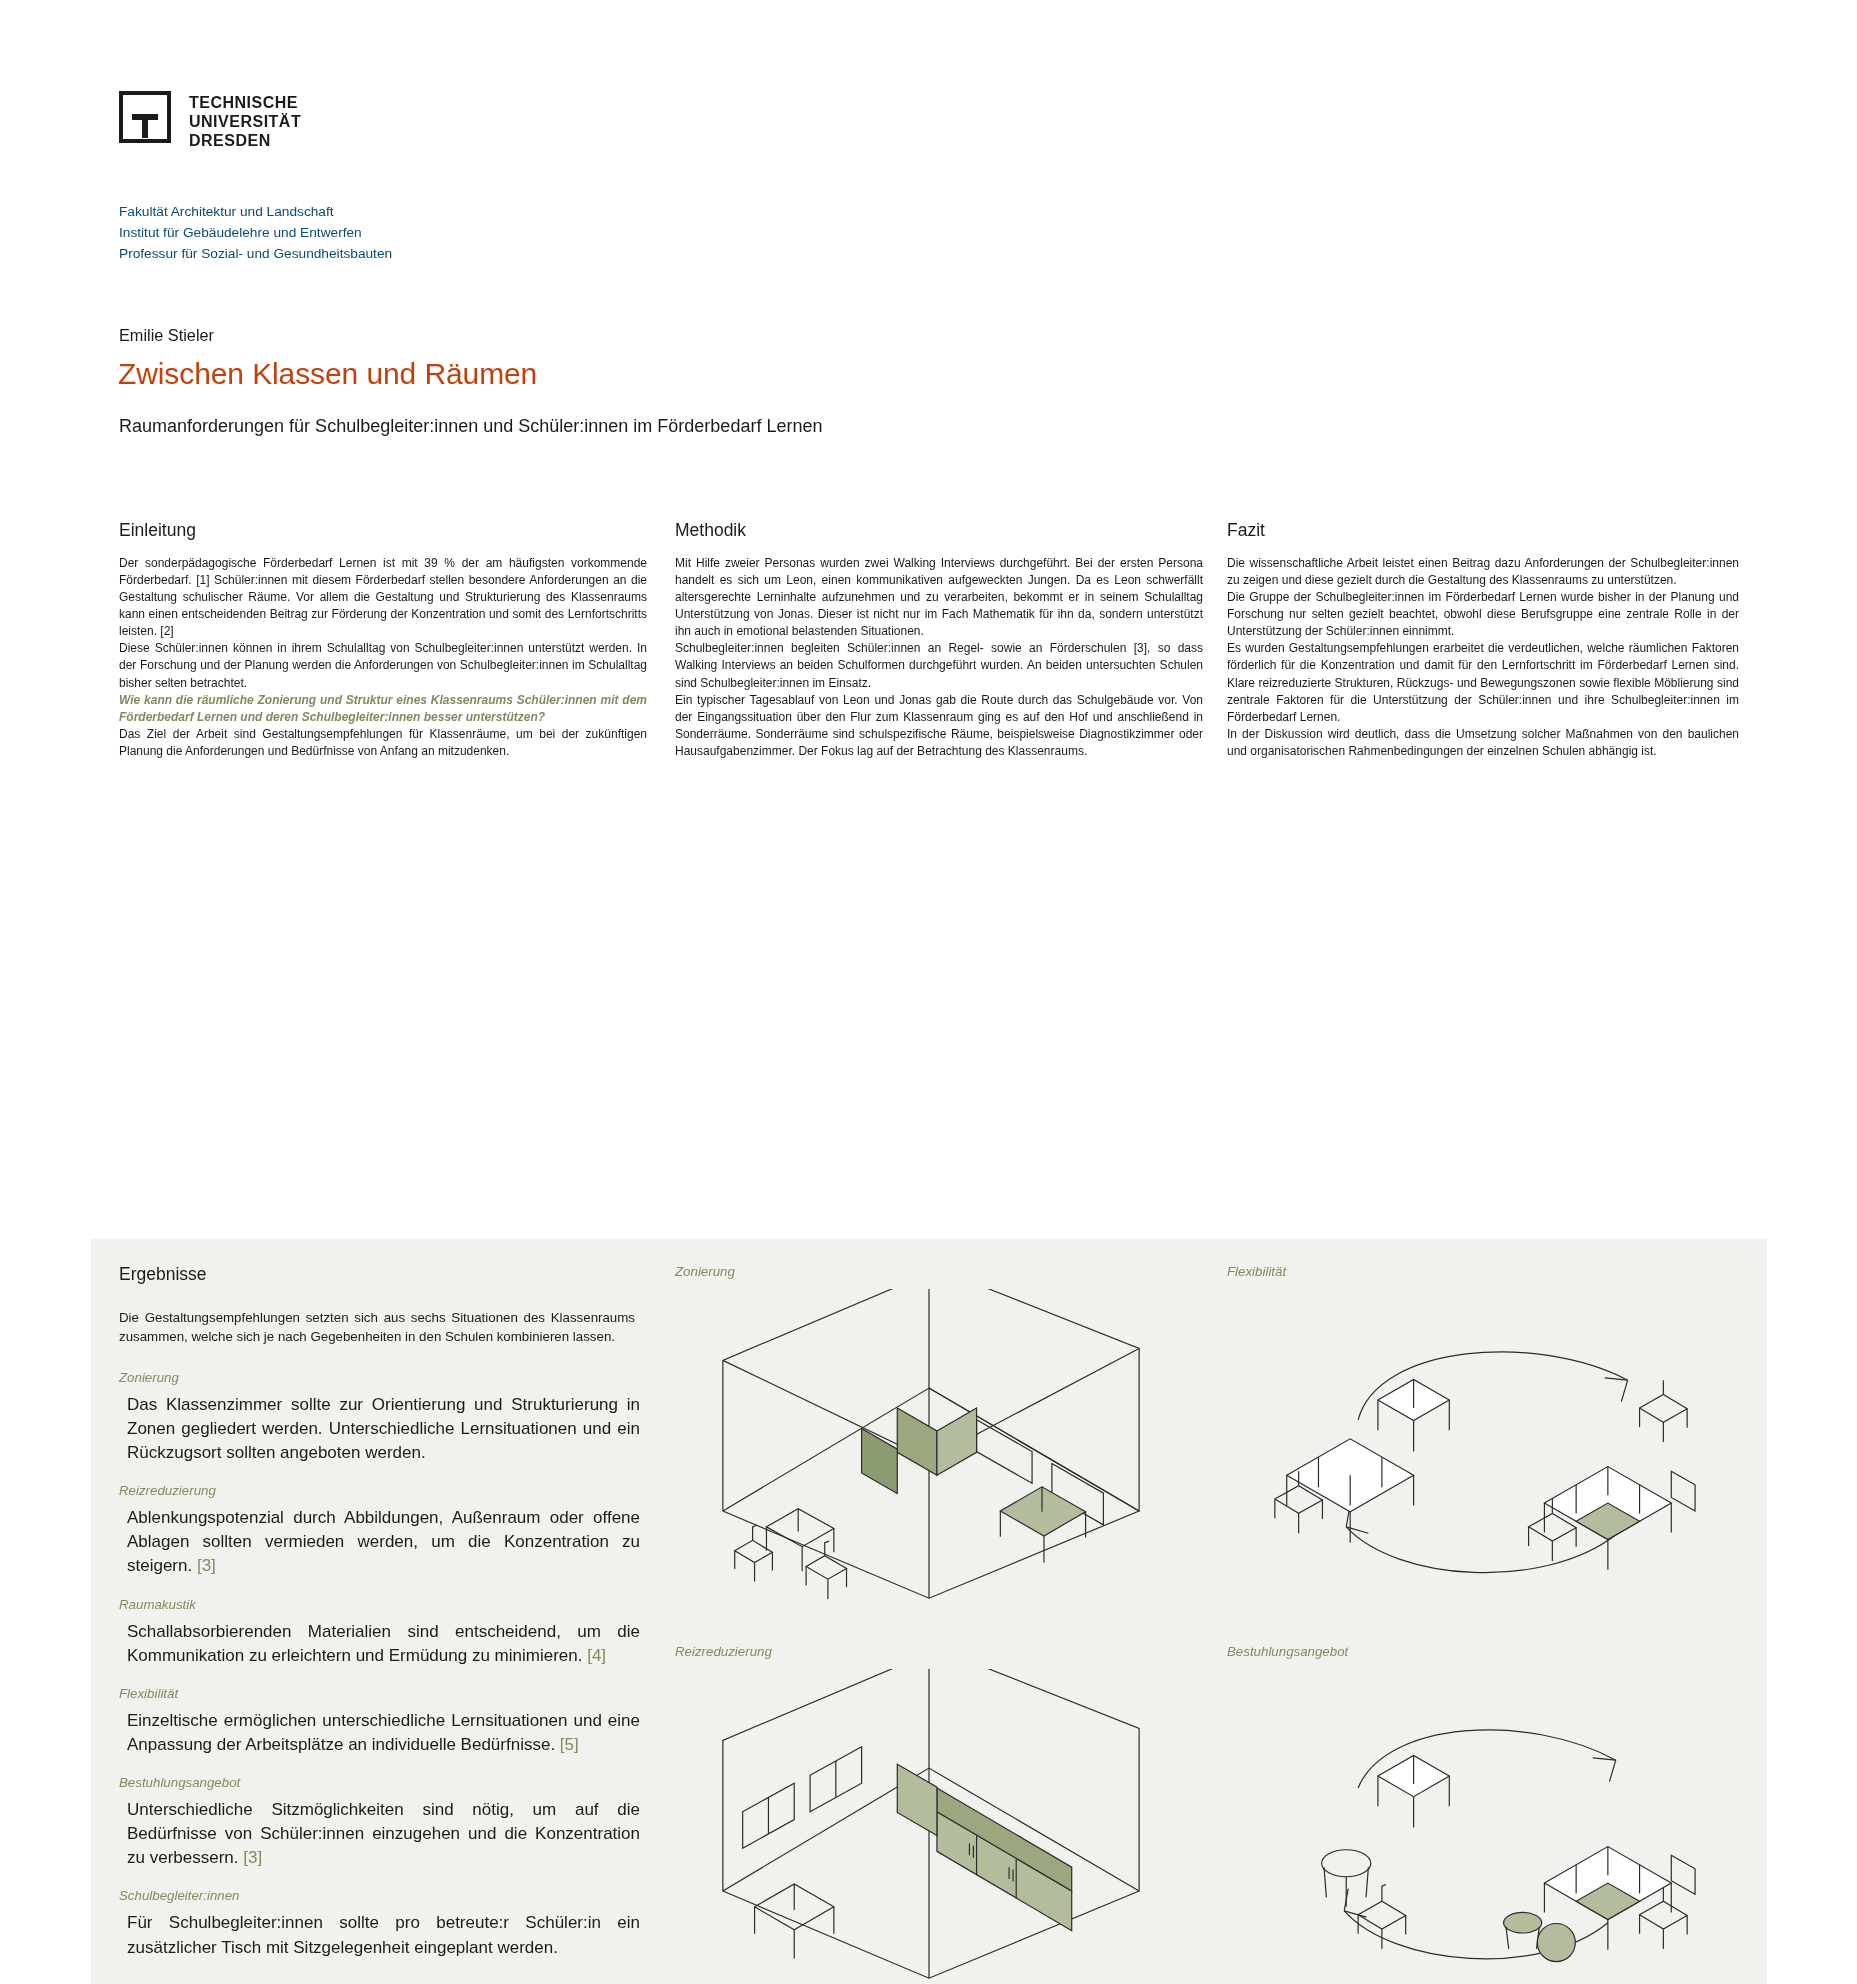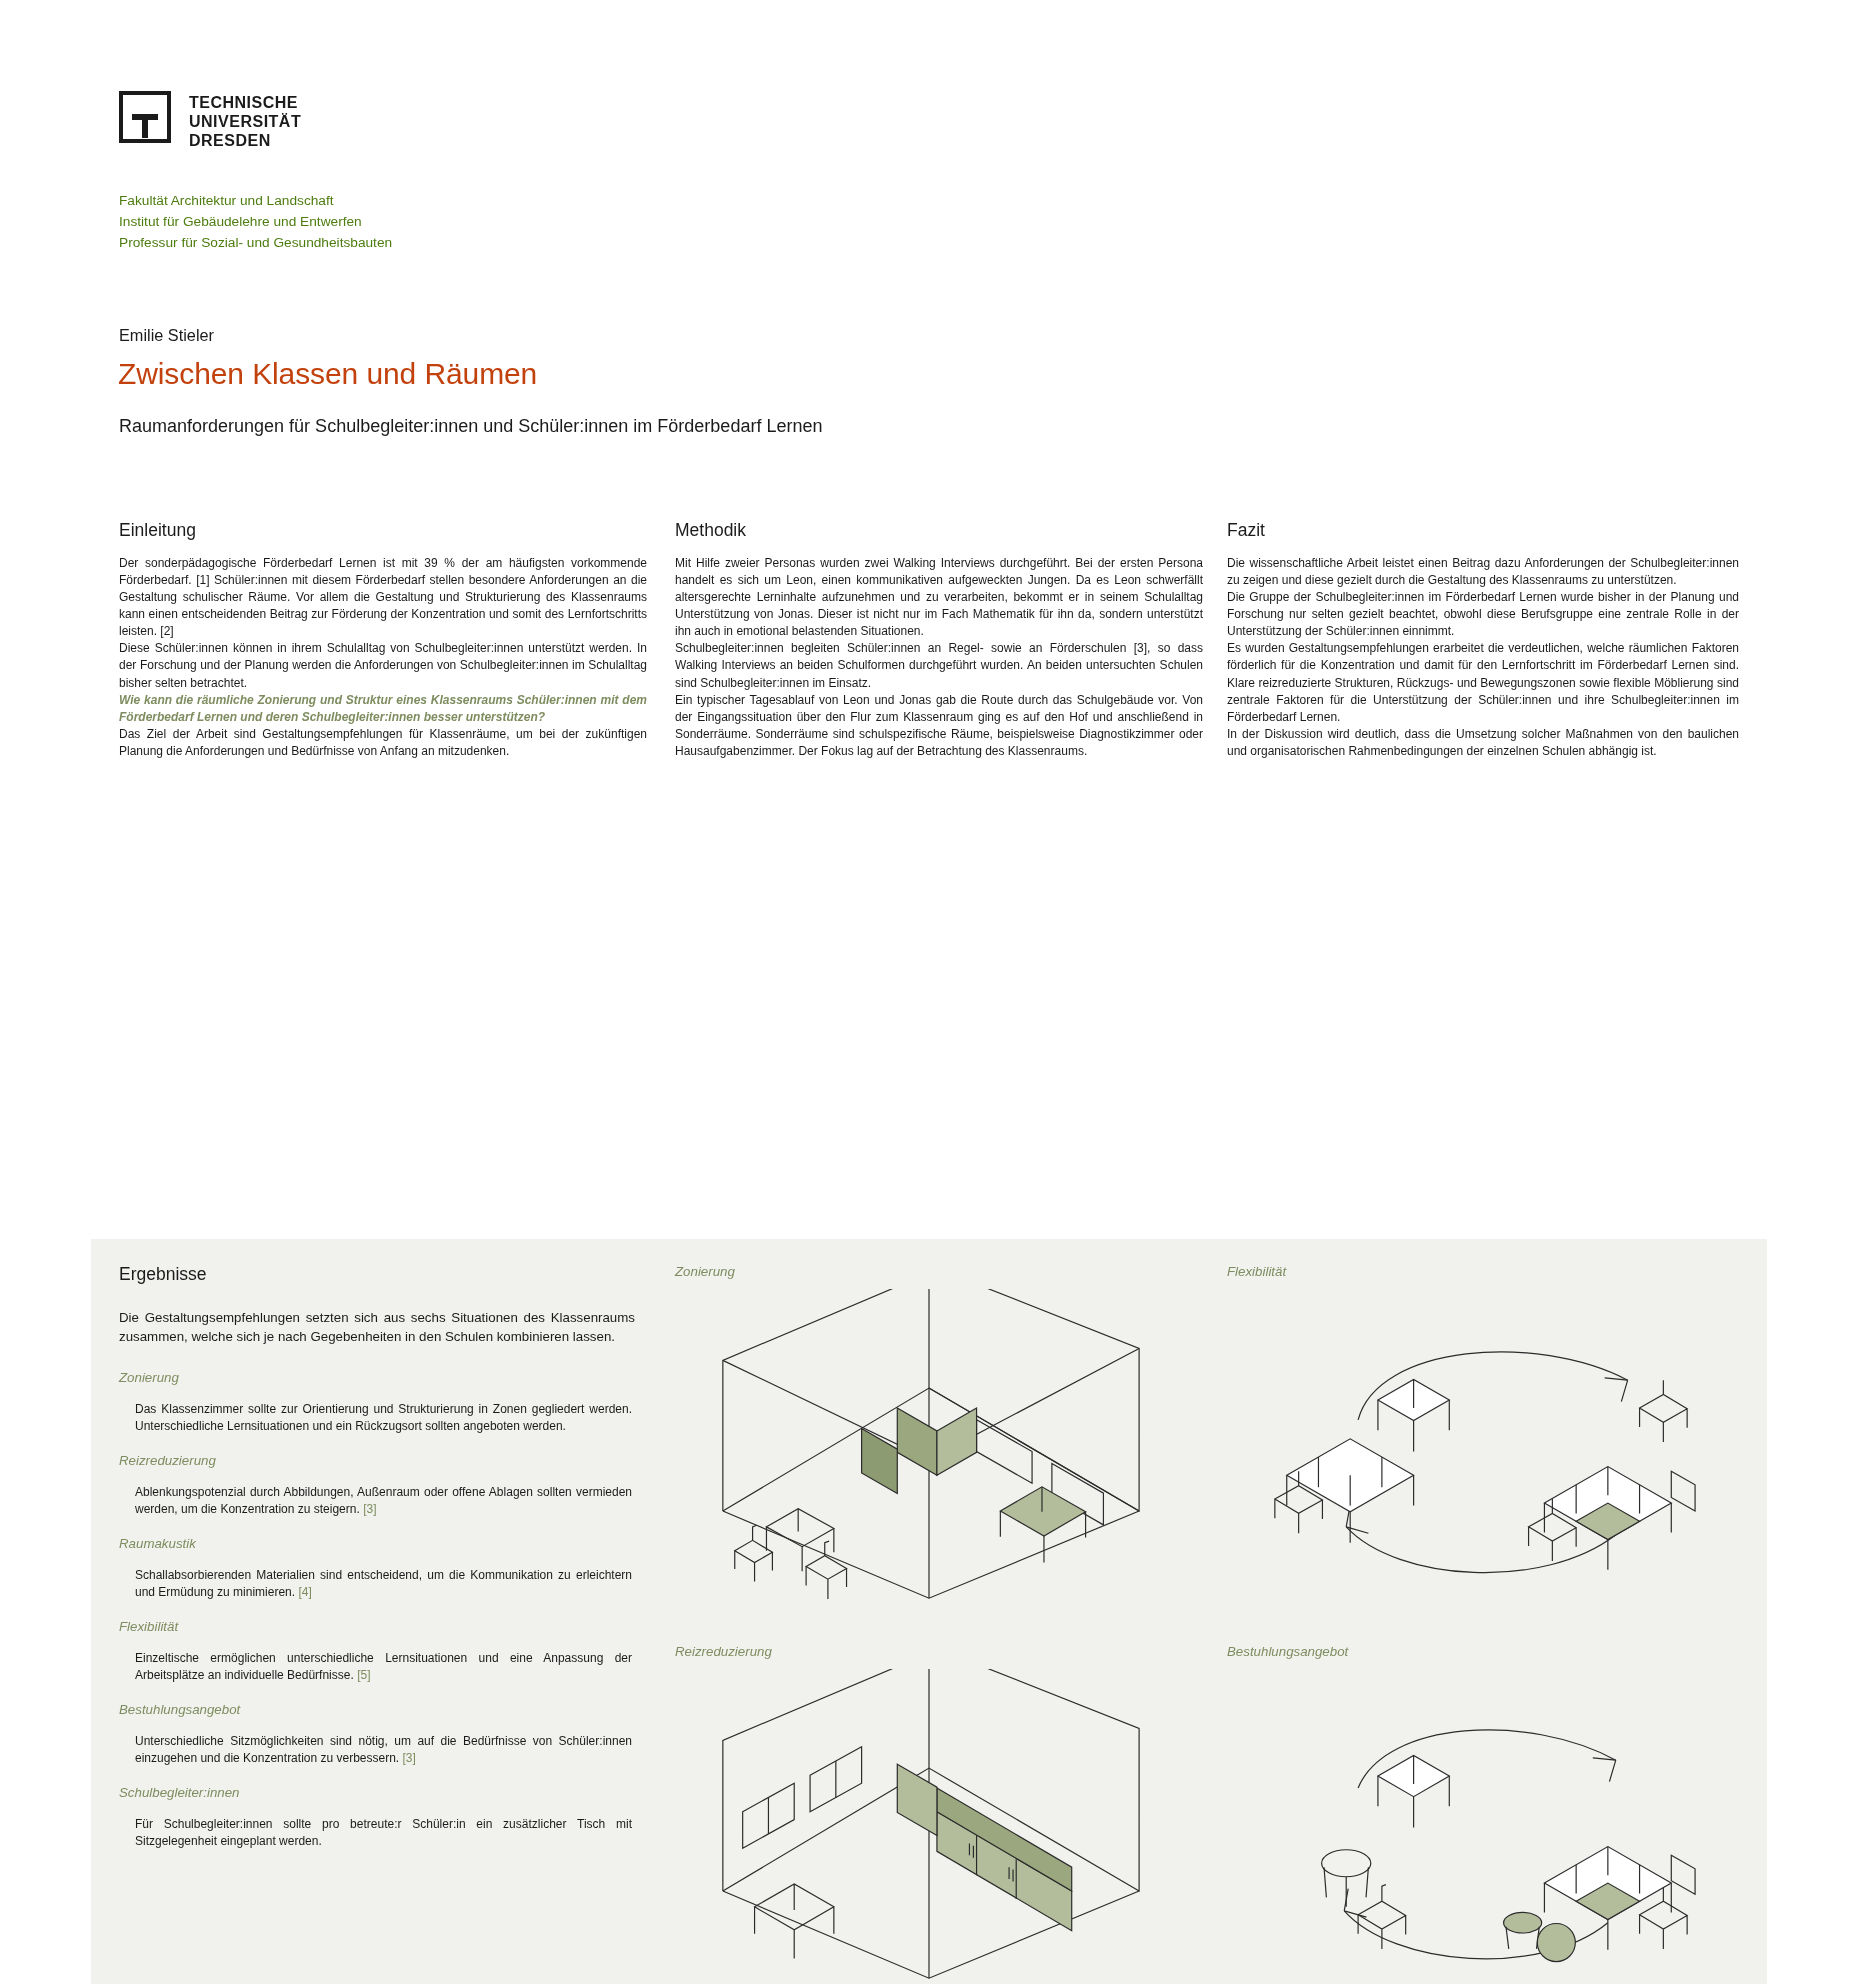--- a/index.html
+++ b/index.html
@@ -57,24 +57,24 @@
     line-height: 1.18;
     letter-spacing: 0.5px;
     font-weight: bold;
     color: #1b1b1b;
     padding-top: 3.2px;
   }
 
   .affiliation {
     position: absolute;
     left: 119px;
-    top: 191px;
+    top: 202px;
     font-size: 13.7px;
     line-height: 1.52;
-    color: #4d7c0f;
+    color: #0c4a6e;
   }
 
   .author {
     position: absolute;
     left: 119px;
     top: 326px;
     font-size: 16.3px;
     color: #1b1b1b;
   }
   .title {
@@ -151,22 +151,22 @@
   }
   .res-item { margin-bottom: 18px; }
   .res-item h3 {
     margin: 0 0 2.4px 0;
     font-size: 13.3px;
     font-weight: normal;
     font-style: italic;
     color: #7e8c5f;
   }
   .res-item p {
-    margin: 16px;
-    font-size: 12px;
+    margin: 8px;
+    font-size: 17px;
     line-height: 1.42;
     text-align: justify;
   }
   .ref-tag { color: #7e8c5f; }
 
   
   .fig {
     position: absolute;
   }
   .fig .cap {

